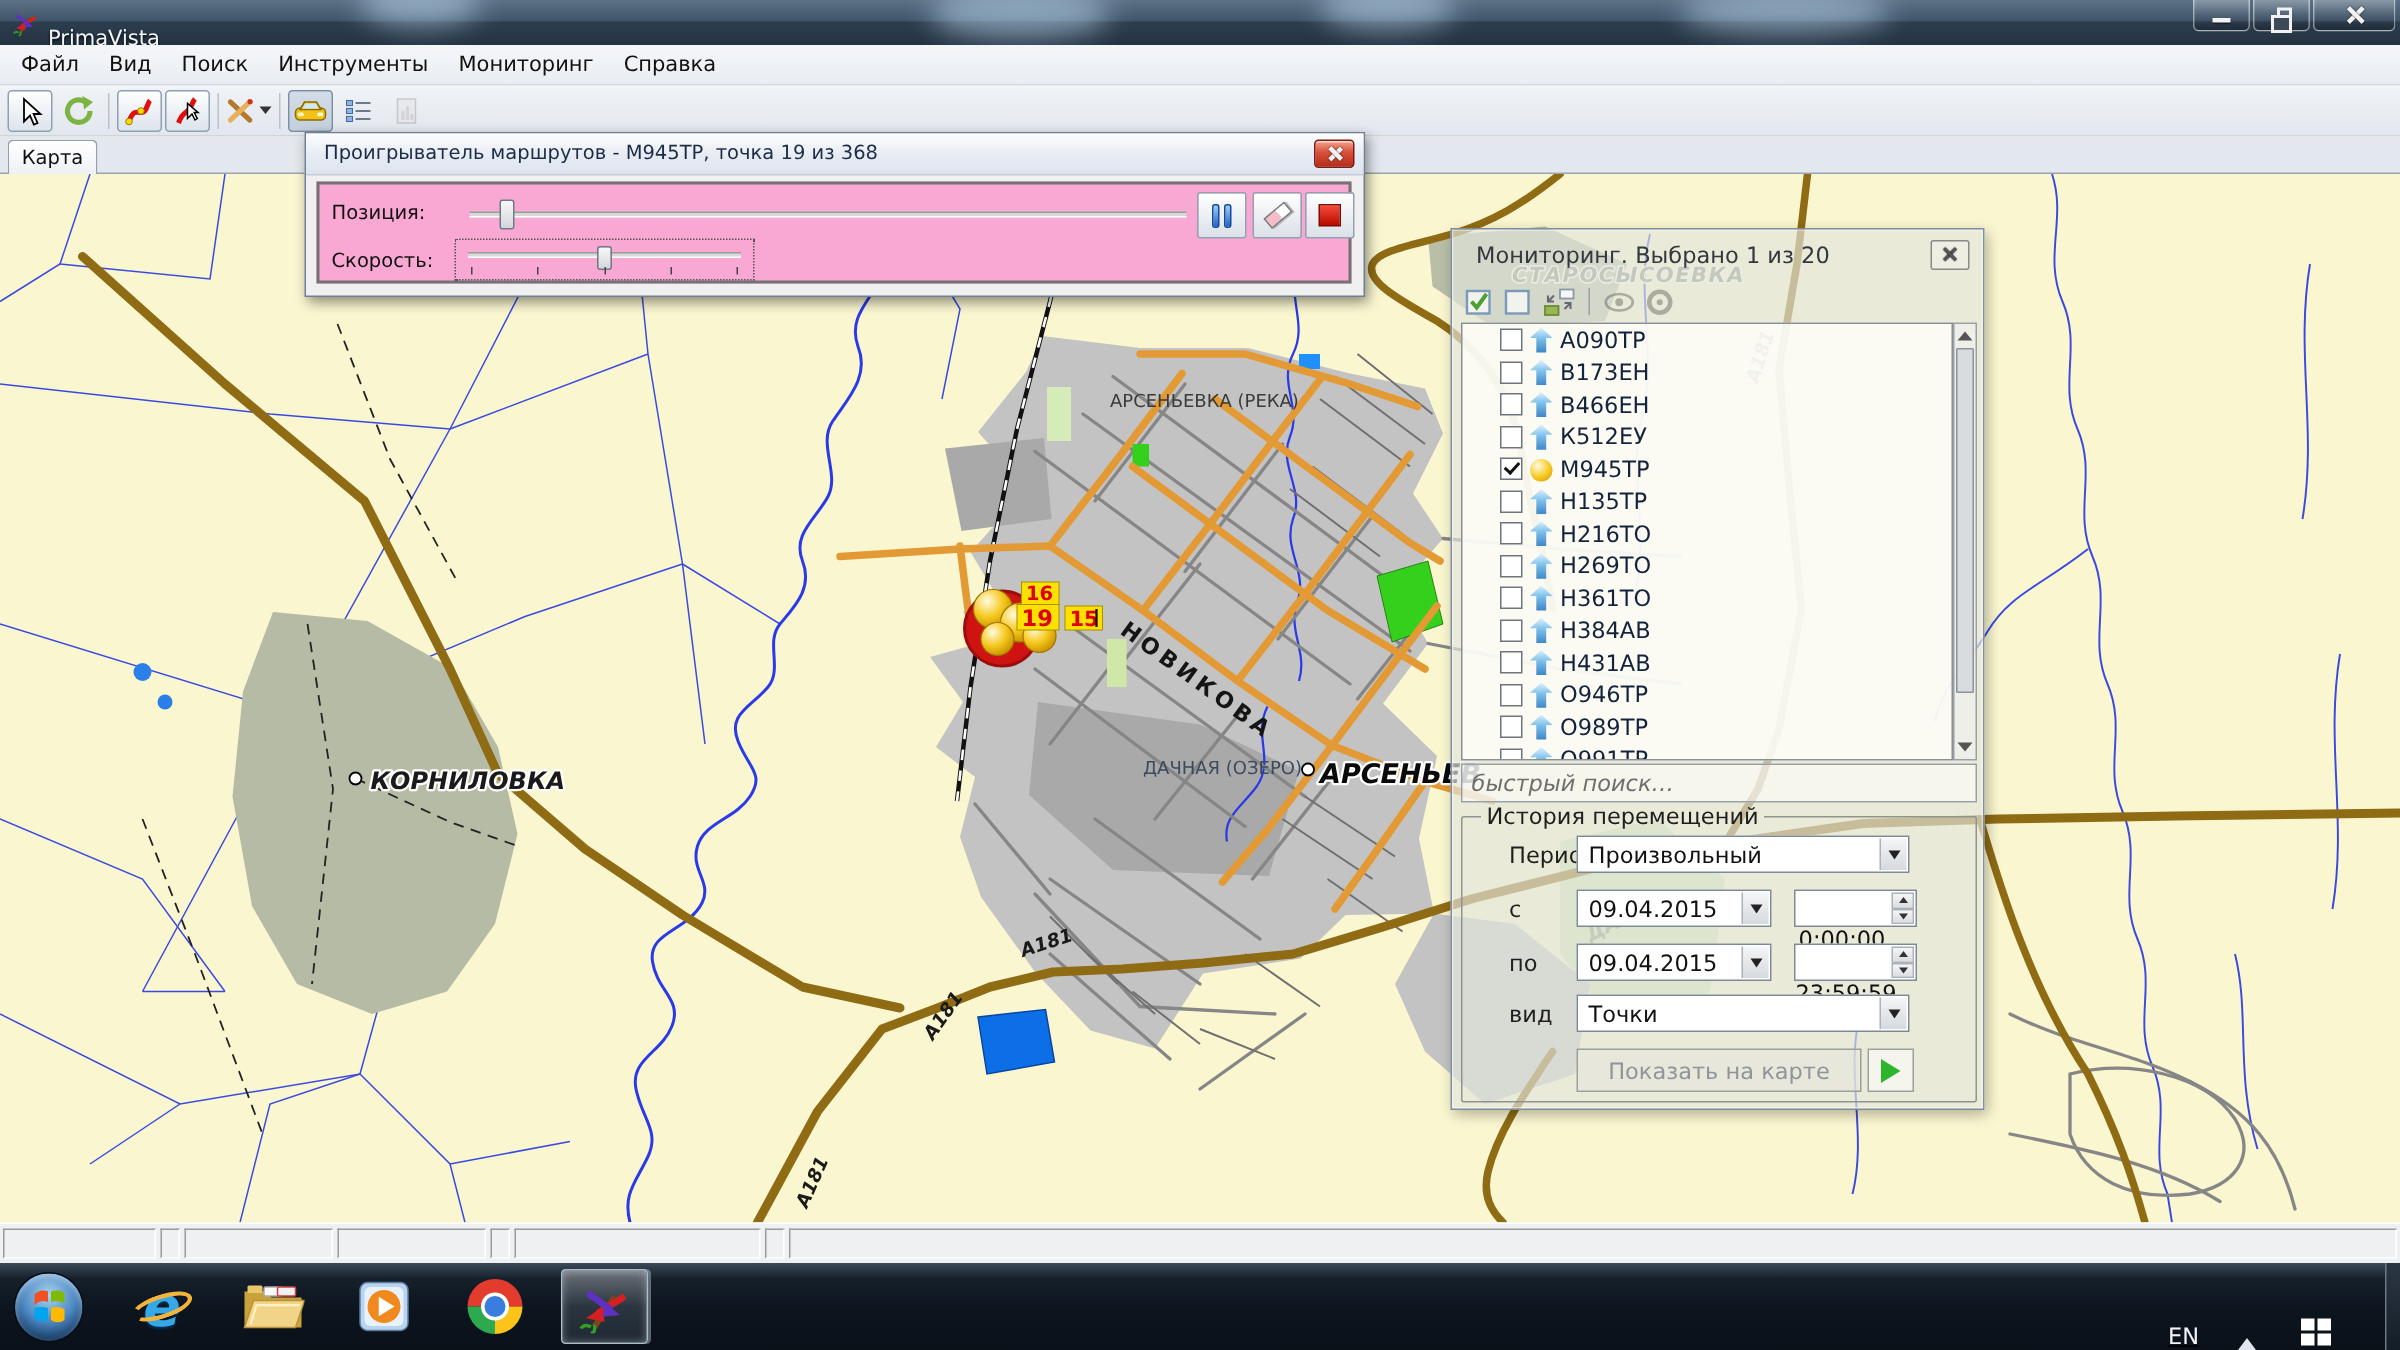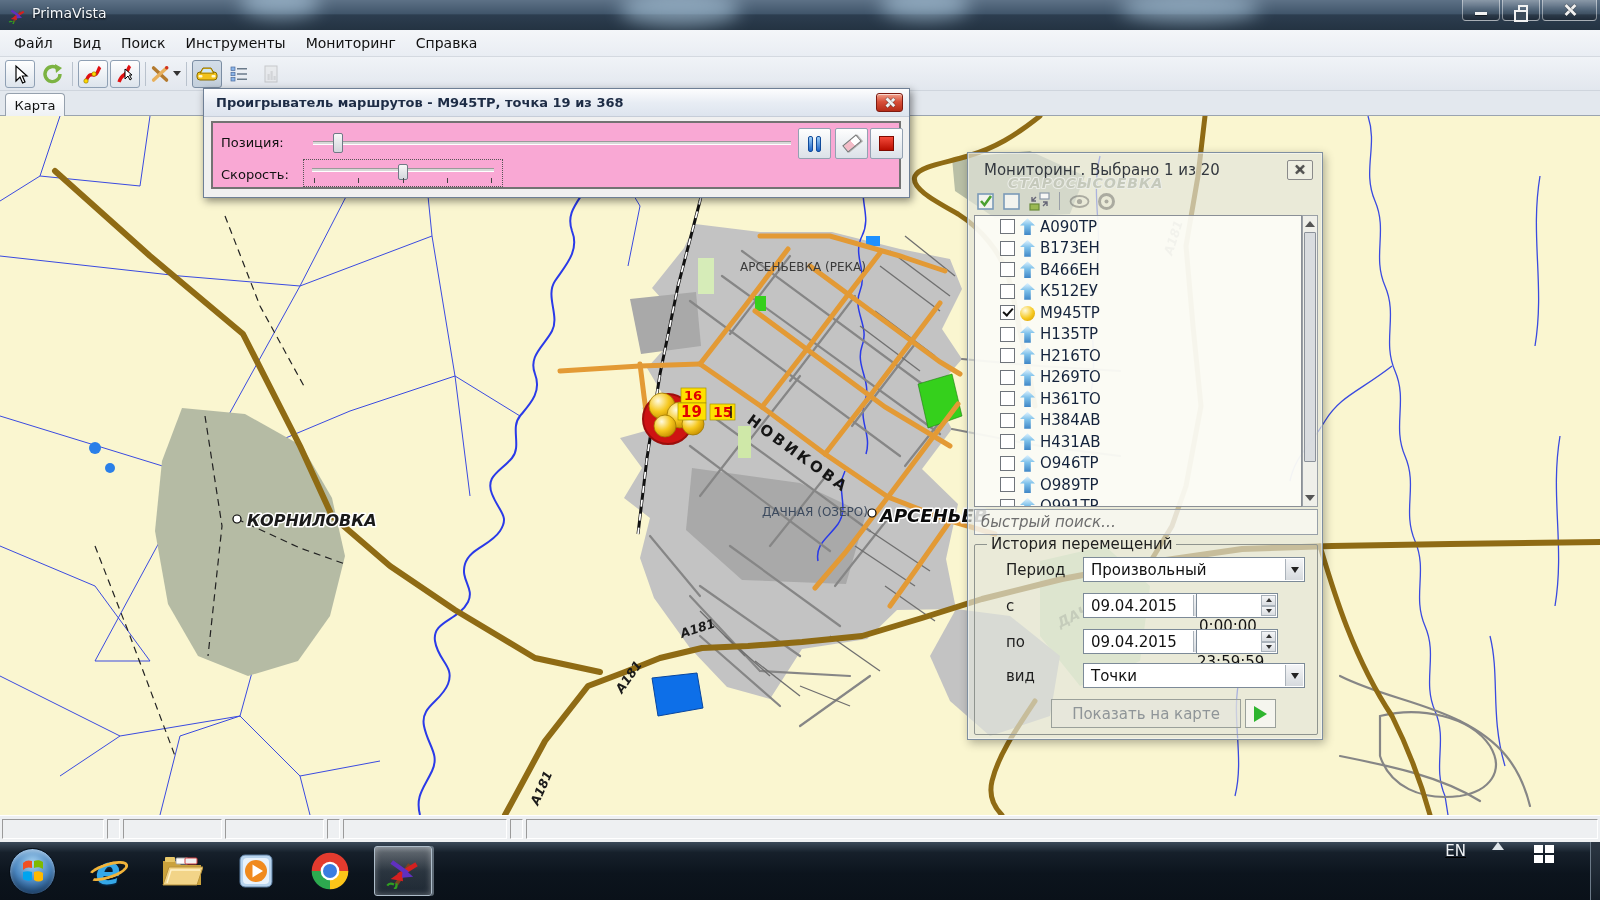--- a/index.html
+++ b/index.html
@@ -5,21 +5,21 @@
   html,body{margin:0;padding:0;background:#222;}
   *{box-sizing:border-box;}
   .screen{position:relative;width:1600px;height:900px;overflow:hidden;
     font-family:"DejaVu Sans","Liberation Sans",sans-serif;background:#faf6d0;}
 
   
   .titlebar{position:absolute;left:0;top:0;width:1600px;height:30px;
     background:linear-gradient(180deg,#5d7186 0%,#41566b 45%,#2c3d4f 50%,#243342 100%);overflow:hidden;}
   .titlebar .blob{position:absolute;border-radius:50%;filter:blur(9px);background:#bcd9ee;opacity:.55;}
   .tb-icon{position:absolute;left:8px;top:6px;width:18px;height:18px;}
-  .tb-title{position:absolute;left:32px;top:5px;font-size:14px;color:#f4f7fa;text-shadow:0 1px 2px #000;}
+  .tb-title{position:absolute;left:32px;top:18px;font-size:14px;color:#f4f7fa;text-shadow:0 1px 2px #000;}
   .winbtns{position:absolute;right:3px;top:0;display:flex;}
   .winbtn{height:21px;border:1px solid rgba(255,255,255,.45);border-top:none;
     background:linear-gradient(180deg,rgba(255,255,255,.28),rgba(255,255,255,.06) 45%,rgba(0,0,0,.25));
     border-radius:0 0 4px 4px;margin-left:2px;position:relative;}
   .winbtn.min{width:38px}.winbtn.res{width:38px}.winbtn.cls{width:55px}
   .glyph-min{position:absolute;left:50%;top:12px;width:12px;height:3px;background:#f2f2f2;transform:translateX(-50%);box-shadow:0 1px 1px #00000088;}
   .glyph-res{position:absolute;left:50%;top:5px;width:10px;height:8px;border:2px solid #f2f2f2;transform:translateX(-30%);}
   .glyph-res::after{content:"";position:absolute;left:-6px;top:3px;width:10px;height:8px;border:2px solid #f2f2f2;background:rgba(60,75,90,1);}
   .glyph-x{position:absolute;left:50%;top:50%;width:14px;height:14px;transform:translate(-50%,-50%);}
   .glyph-x::before,.glyph-x::after{content:"";position:absolute;left:6px;top:0;width:3px;height:14px;background:#f2f2f2;box-shadow:0 0 1px #000;}
@@ -45,21 +45,21 @@
   
   .maparea{position:absolute;left:0;top:116px;width:1600px;height:699px;}
   svg text{font-family:"DejaVu Sans","Liberation Sans",sans-serif;}
   .halo{paint-order:stroke fill;stroke:#ffffff;stroke-width:3px;stroke-linejoin:round;}
   .halo2{paint-order:stroke fill;stroke:#ffffff;stroke-width:2px;stroke-linejoin:round;}
 
   
   .player{position:absolute;left:203px;top:88px;width:707px;height:110px;background:#f0f0f0;
     border:1px solid #6e7f95;box-shadow:2px 3px 8px rgba(0,0,0,.45);}
   .player-title{position:absolute;left:0;top:0;right:0;height:28px;
-    background:linear-gradient(180deg,#fdfdfe,#e8edf4 50%,#dde4ee);border-bottom:1px solid #c6cdd8;font-weight:bold;}
+    background:linear-gradient(180deg,#fdfdfe,#e8edf4 50%,#dde4ee);border-bottom:1px solid #c6cdd8;}
   .player-title-text{position:absolute;left:12px;top:6px;font-size:13px;color:#1d2c45;}
   .btn-close-red{position:absolute;right:6px;top:4px;width:27px;height:19px;border-radius:3px;border:1px solid #7e1a10;
     background:linear-gradient(180deg,#f2a38e,#d8503a 45%,#b52b17);box-shadow:inset 0 1px 0 rgba(255,255,255,.6);}
   .btn-close-red .glyph-x::before,.btn-close-red .glyph-x::after{height:11px;width:2.5px;left:6px;top:1px;}
   .player-frame{position:absolute;left:7px;top:32px;right:8px;bottom:8px;border:2px solid #737373;background:#f9a8d4;}
   .plabel{position:absolute;font-size:13px;color:#111;}
   .slider-track{position:absolute;height:4px;border-top:1px solid #9a9a9a;border-bottom:1px solid #fff;background:#d8d8d8;}
   .slider-thumb{position:absolute;width:10px;height:20px;background:linear-gradient(180deg,#f8f8f8,#d2d6db);
     border:1px solid #707a86;border-radius:2px;top:-9px;}
   .speedbox{position:absolute;border:1px dotted #555;}
@@ -101,21 +101,21 @@
   .sb-thumb{position:absolute;left:1px;top:16px;width:12px;height:230px;background:rgba(215,218,222,.95);border:1px solid #8c929a;border-radius:1px;}
   .msearch{position:absolute;left:6px;top:356px;width:344px;height:26px;border:1px solid #98a0a8;
     background:rgba(255,255,255,.55);font-style:italic;font-size:15px;color:#666;padding:2px 6px;
     font-family:"DejaVu Sans","Liberation Sans",sans-serif;}
   .msearch::placeholder{color:#6e6e6e;font-style:italic;}
   .hgroup{position:absolute;left:6px;top:382px;width:344px;height:200px;border:1px solid #8f948f;border-radius:2px;
     margin:0;padding:0 6px;background:transparent;}
   .hgroup legend{font-size:15px;color:#1e1e1e;padding:0 4px;margin-left:6px;}
   .hrow{position:absolute;display:flex;align-items:center;}
   .hlab{font-size:15px;color:#1e1e1e;}
-  .combo{position:relative;height:25px;background:#fff;border:1px solid #7c8a98;margin-left:32px;}
+  .combo{position:relative;height:25px;background:#fff;border:1px solid #7c8a98;}
   .cval{position:absolute;left:7px;top:3px;font-size:15px;color:#111;white-space:nowrap;}
   .cbtn{position:absolute;right:1px;top:1px;bottom:1px;width:18px;border-left:1px solid #aab2ba;
     background:linear-gradient(180deg,#f4f5f7,#d6dade);display:flex;align-items:center;justify-content:center;}
   .cbtn i{width:0;height:0;border-left:4.5px solid transparent;border-right:4.5px solid transparent;border-top:6px solid #222;}
   .spin{position:relative;height:25px;background:#fff;border:1px solid #7c8a98;}
   .sval{position:absolute;left:0;right:18px;top:3px;text-align:center;font-size:15px;color:#111;margin-top:20px;}
   .spbtns{position:absolute;right:1px;top:1px;bottom:1px;width:15px;display:flex;flex-direction:column;}
   .spb{flex:1;background:linear-gradient(180deg,#f4f5f7,#dadde1);border:1px solid #aab2ba;display:flex;align-items:center;justify-content:center;}
   .spb i{width:0;height:0;border-left:3.5px solid transparent;border-right:3.5px solid transparent;}
   .spb.up i{border-bottom:4.5px solid #333;} .spb.dn i{border-top:4.5px solid #333;}
@@ -135,21 +135,21 @@
     border:1px solid #060d15;box-shadow:inset 0 2px 4px rgba(255,255,255,.5);}
   .orb svg{position:absolute;left:50%;top:50%;transform:translate(-50%,-50%);}
   .task-ico{width:44px;height:44px;margin-left:30px;display:flex;align-items:center;justify-content:center;position:relative;}
   .task-active{width:58px;height:50px;margin-left:22px;border:1px solid #aebdca;border-radius:3px;
     background:linear-gradient(180deg,rgba(255,255,255,.35),rgba(180,200,215,.18) 50%,rgba(90,110,130,.25));
     box-shadow:inset 0 0 6px rgba(255,255,255,.35),2px 0 0 rgba(170,185,200,.5);
     display:flex;align-items:center;justify-content:center;}
   .ie-e{font-size:37px;font-weight:bold;font-style:italic;color:#35a8e8;text-shadow:0 1px 2px #06355e;line-height:1;}
   .ie-ring{position:absolute;left:1px;top:14px;width:42px;height:16px;border:3px solid #f2b43a;border-radius:50%;
     transform:rotate(-18deg);border-left-color:transparent;}
-  .tray{margin-left:auto;display:flex;align-items:flex-start;text-decoration:underline;}
+  .tray{margin-left:auto;display:flex;align-items:flex-end;text-decoration:underline;}
   .lang{color:#f0f3f6;font-size:15px;margin-right:26px;}
   .tri-up{width:0;height:0;border-left:6px solid transparent;border-right:6px solid transparent;border-bottom:8px solid #dfe5ea;margin-right:28px;}
   .winflag{width:24px;height:24px;margin-right:34px;}
   .showdesk{width:10px;height:58px;border-left:1px solid #6c7a88;background:linear-gradient(180deg,#2c3744,#141d27);}
 </style>
 </head>
 <body>
 
 <div class="screen">
 

